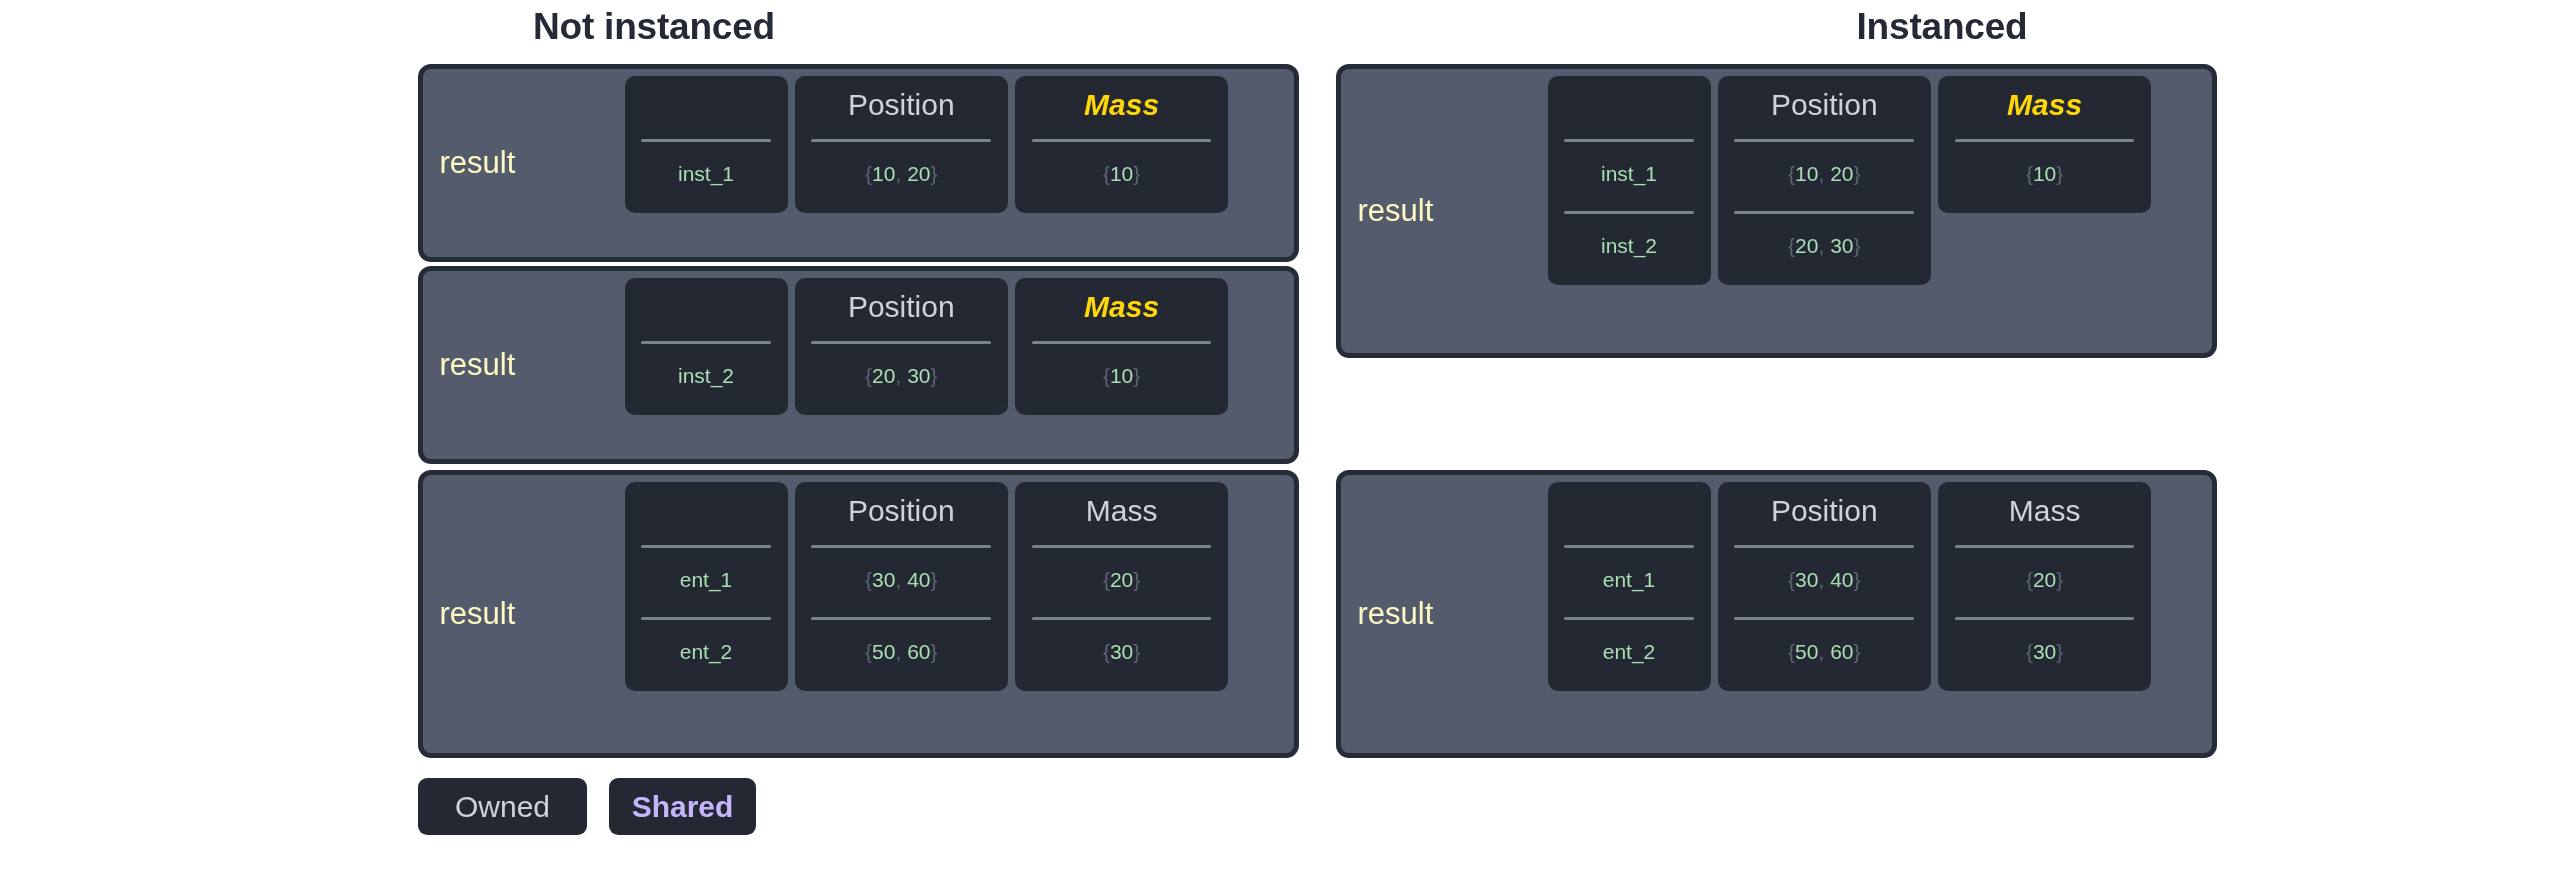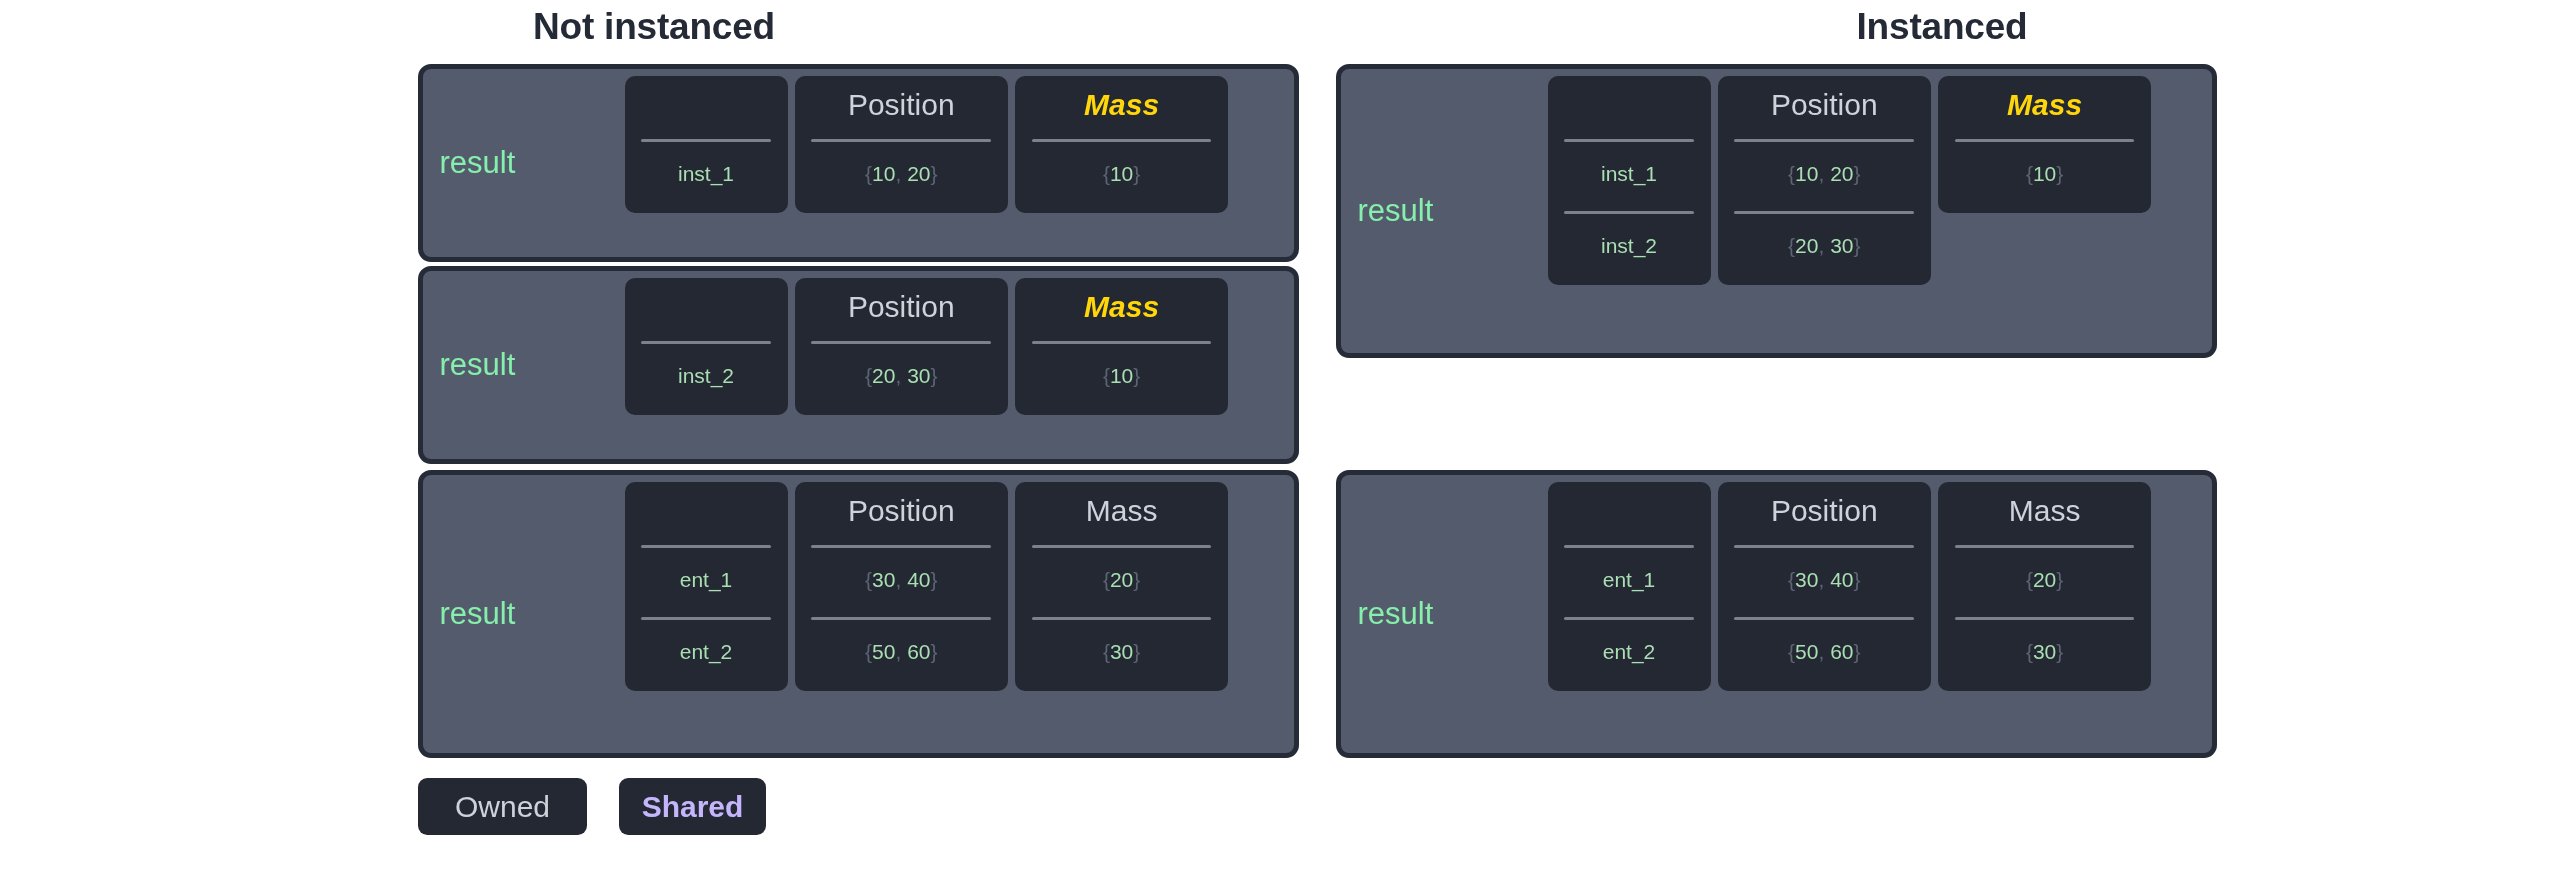--- a/index.html
+++ b/index.html
@@ -50,21 +50,21 @@
   }
 
   .result-label {
     flex: 0 0 auto;
     display: flex;
     align-items: center;
     justify-content: flex-start;
     padding-left: 16.5px;
     padding-right: 11px;
     font-size: 31px;
-    color: #86efac;
+    color: #fef9c3;
     white-space: nowrap;
   }
 
   .cols {
     flex: 1 1 auto;
     display: flex;
     align-items: flex-start;
     gap: 7.3px;
     padding: 7.3px 7.3px 7.3px 0;
   }
@@ -115,21 +115,21 @@
   }
   .cell .brace,
   .cell .comma { color: #5c6474; }
 
   .col-pad { flex: 1 1 auto; min-height: 7.3px; }
 
   
   .legend {
     position: absolute;
     display: flex;
-    gap: 32px;
+    gap: 22px;
   }
   .legend-chip {
     box-sizing: border-box;
     background: #242833;
     border-radius: 9.2px;
     height: 57px;
     min-width: 169px;
     display: flex;
     align-items: center;
     justify-content: center;

